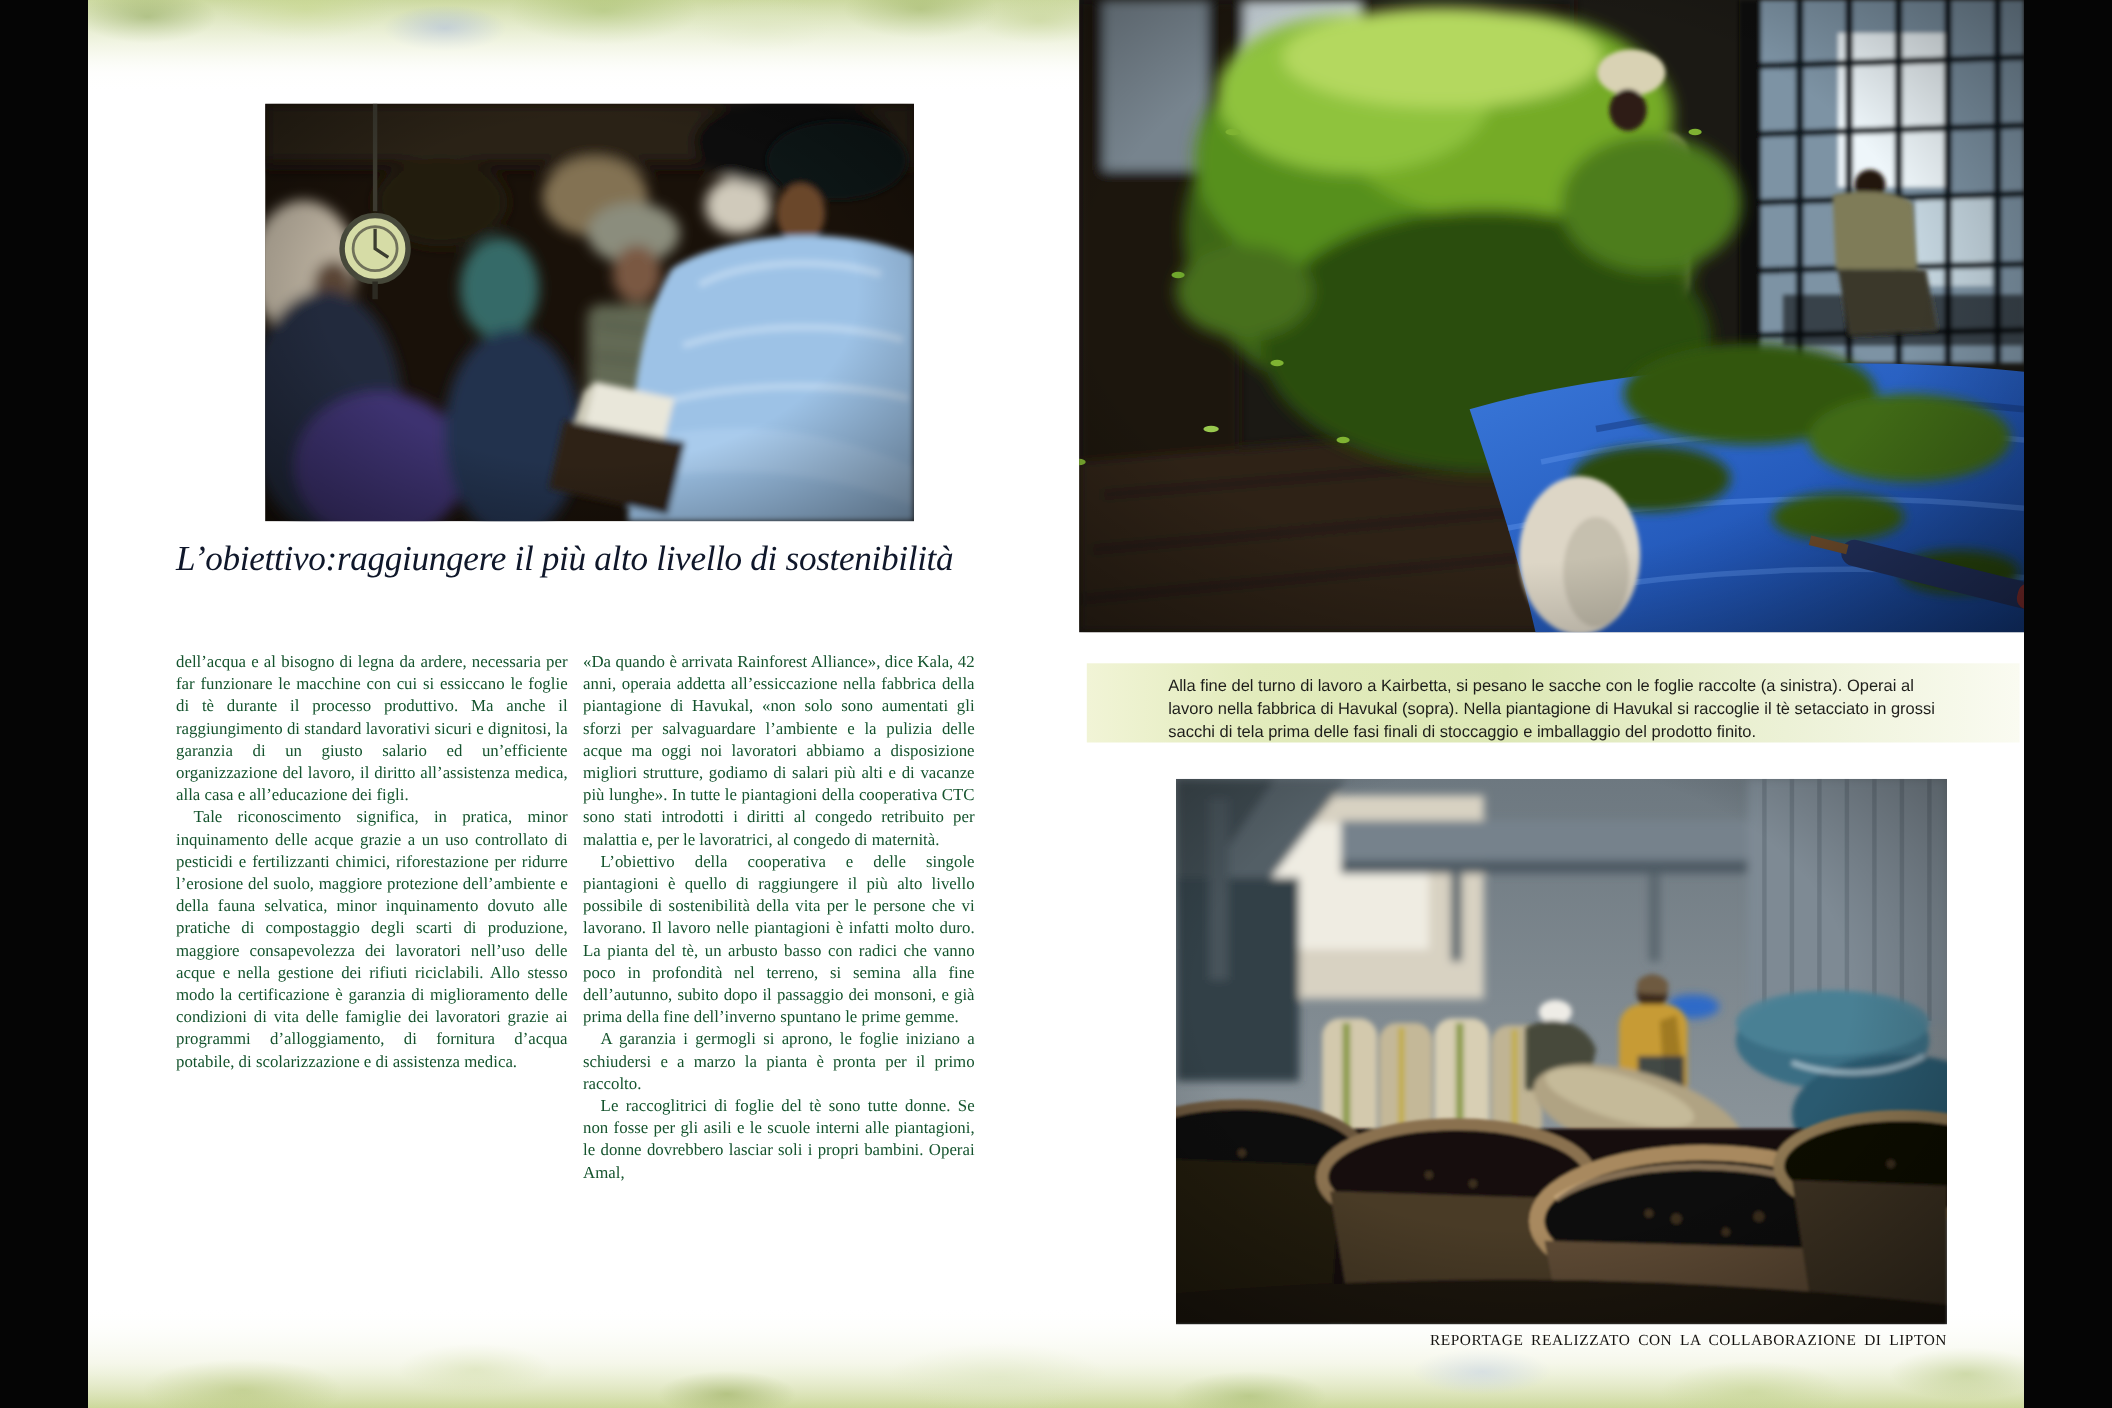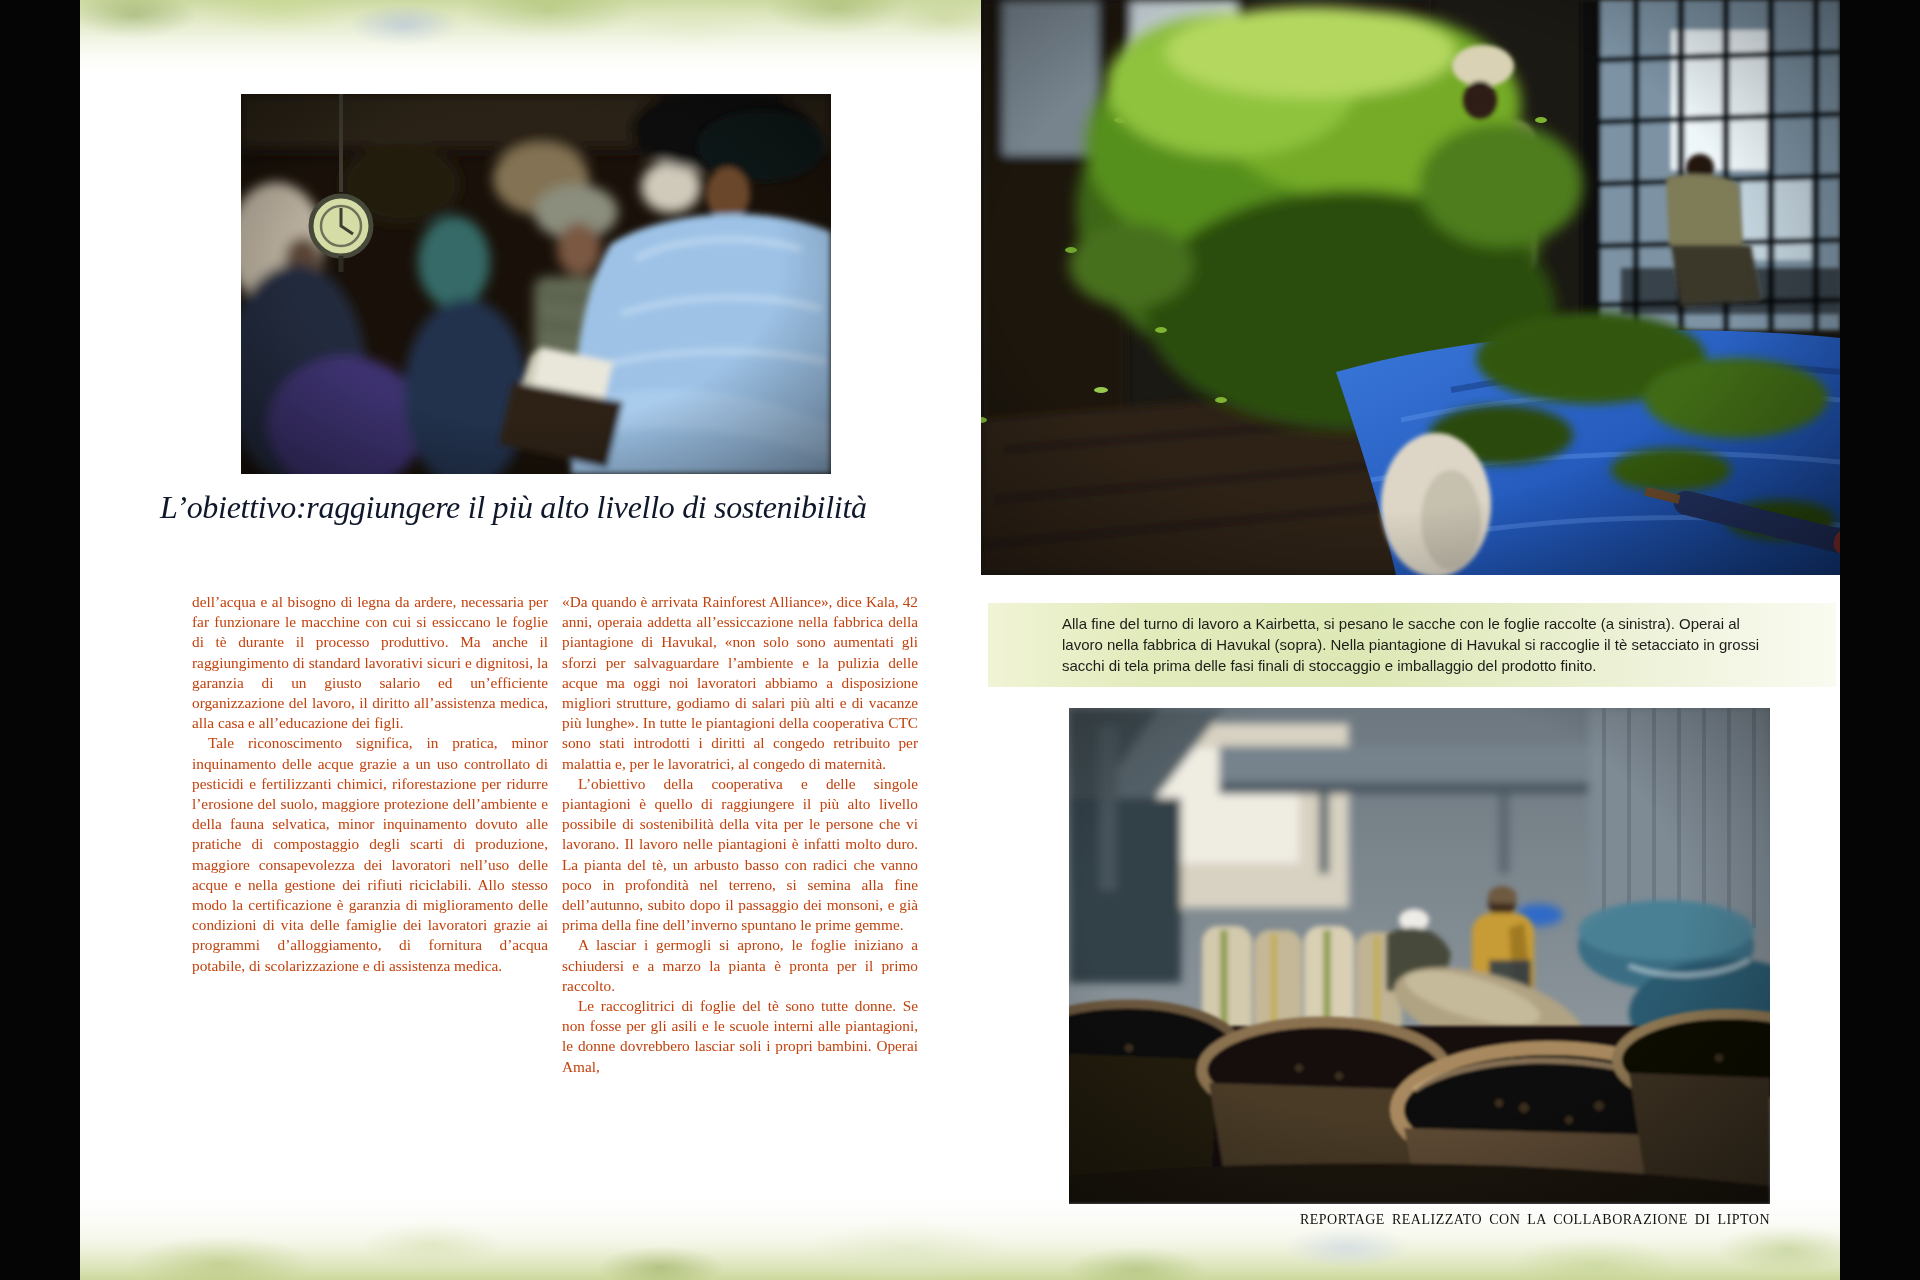--- a/index.html
+++ b/index.html
@@ -50,30 +50,29 @@
   .headline{
     position:absolute;left:160px;top:487px;width:760px;
     font-style:italic;color:#0f172a;
     font-size:32px;line-height:40px;letter-spacing:-0.3px;
     white-space:nowrap;
   }
 
   .article{
     position:absolute;left:160px;top:592px;width:742px;
     display:flex;gap:14px;
-    font-size:15.3px;line-height:20.2px;color:#c2410c;
+    font-size:15.3px;line-height:20.2px;color:#14532d;
     text-align:justify;
-    margin-left:32px;
   }
   .article .col{width:356px;}
   .article p{margin:0;text-indent:16px;}
   .article p.pfirst{text-indent:0;}
 
   .caption-box{
-    position:absolute;left:988px;top:603px;width:848px;height:84px;
+    position:absolute;left:988px;top:603px;width:848px;height:72px;
     background:linear-gradient(to right,#f1f4d6 0%,#e2ebbc 18%,#dde8b6 45%,#ecf1d6 75%,#fafbf1 100%);
   }
   .caption-text{
     margin:11px 68px 0 74px;
     font-family:"Liberation Sans",sans-serif;
     font-size:15px;line-height:20.8px;color:#1d1d1a;
   }
 
   .footer-credit{
     position:absolute;left:1069px;top:1212px;width:701px;
@@ -152,21 +151,21 @@
 </div>
 
 <div class="article">
   <div class="col">
     <p class="pfirst">dell’acqua e al bisogno di legna da ardere, necessaria per far funzionare le macchine con cui si essiccano le foglie di tè durante il processo produttivo. Ma anche il raggiungimento di standard lavorativi sicuri e dignitosi, la garanzia di un giusto salario ed un’efficiente organizzazione del lavoro, il diritto all’assistenza medica, alla casa e all’educazione dei figli.</p>
     <p>Tale riconoscimento significa, in pratica, minor inquinamento delle acque grazie a un uso controllato di pesticidi e fertilizzanti chimici, riforestazione per ridurre l’erosione del suolo, maggiore protezione dell’ambiente e della fauna selvatica, minor inquinamento dovuto alle pratiche di compostaggio degli scarti di produzione, maggiore consapevolezza dei lavoratori nell’uso delle acque e nella gestione dei rifiuti riciclabili. Allo stesso modo la certificazione è garanzia di miglioramento delle condizioni di vita delle famiglie dei lavoratori grazie ai programmi d’alloggiamento, di fornitura d’acqua potabile, di scolarizzazione e di assistenza medica.</p>
   </div>
   <div class="col">
     <p class="pfirst">«Da quando è arrivata Rainforest Alliance», dice Kala, 42 anni, operaia addetta all’essiccazione nella fabbrica della piantagione di Havukal, «non solo sono aumentati gli sforzi per salvaguardare l’ambiente e la pulizia delle acque ma oggi noi lavoratori abbiamo a disposizione migliori strutture, godiamo di salari più alti e di vacanze più lunghe». In tutte le piantagioni della cooperativa CTC sono stati introdotti i diritti al congedo retribuito per malattia e, per le lavoratrici, al congedo di maternità.</p>
     <p>L’obiettivo della cooperativa e delle singole piantagioni è quello di raggiungere il più alto livello possibile di sostenibilità della vita per le persone che vi lavorano. Il lavoro nelle piantagioni è infatti molto duro. La pianta del tè, un arbusto basso con radici che vanno poco in profondità nel terreno, si semina alla fine dell’autunno, subito dopo il passaggio dei monsoni, e già prima della fine dell’inverno spuntano le prime gemme.</p>
-    <p>A lasciar i germogli si aprono, le foglie iniziano a schiudersi e a marzo la pianta è pronta per il primo raccolto.</p>
+    <p>A garanzia i germogli si aprono, le foglie iniziano a schiudersi e a marzo la pianta è pronta per il primo raccolto.</p>
     <p>Le raccoglitrici di foglie del tè sono tutte donne. Se non fosse per gli asili e le scuole interni alle piantagioni, le donne dovrebbero lasciar soli i propri bambini. Operai Amal,</p>
   </div>
 </div>
 
 <div class="photo photo-tossing">
 <svg viewBox="0 0 859 575" preserveAspectRatio="none">
   <defs>
     <filter id="b5" x="-30%" y="-30%" width="160%" height="160%">
           <feGaussianBlur stdDeviation="5"></feGaussianBlur>
         </filter>

